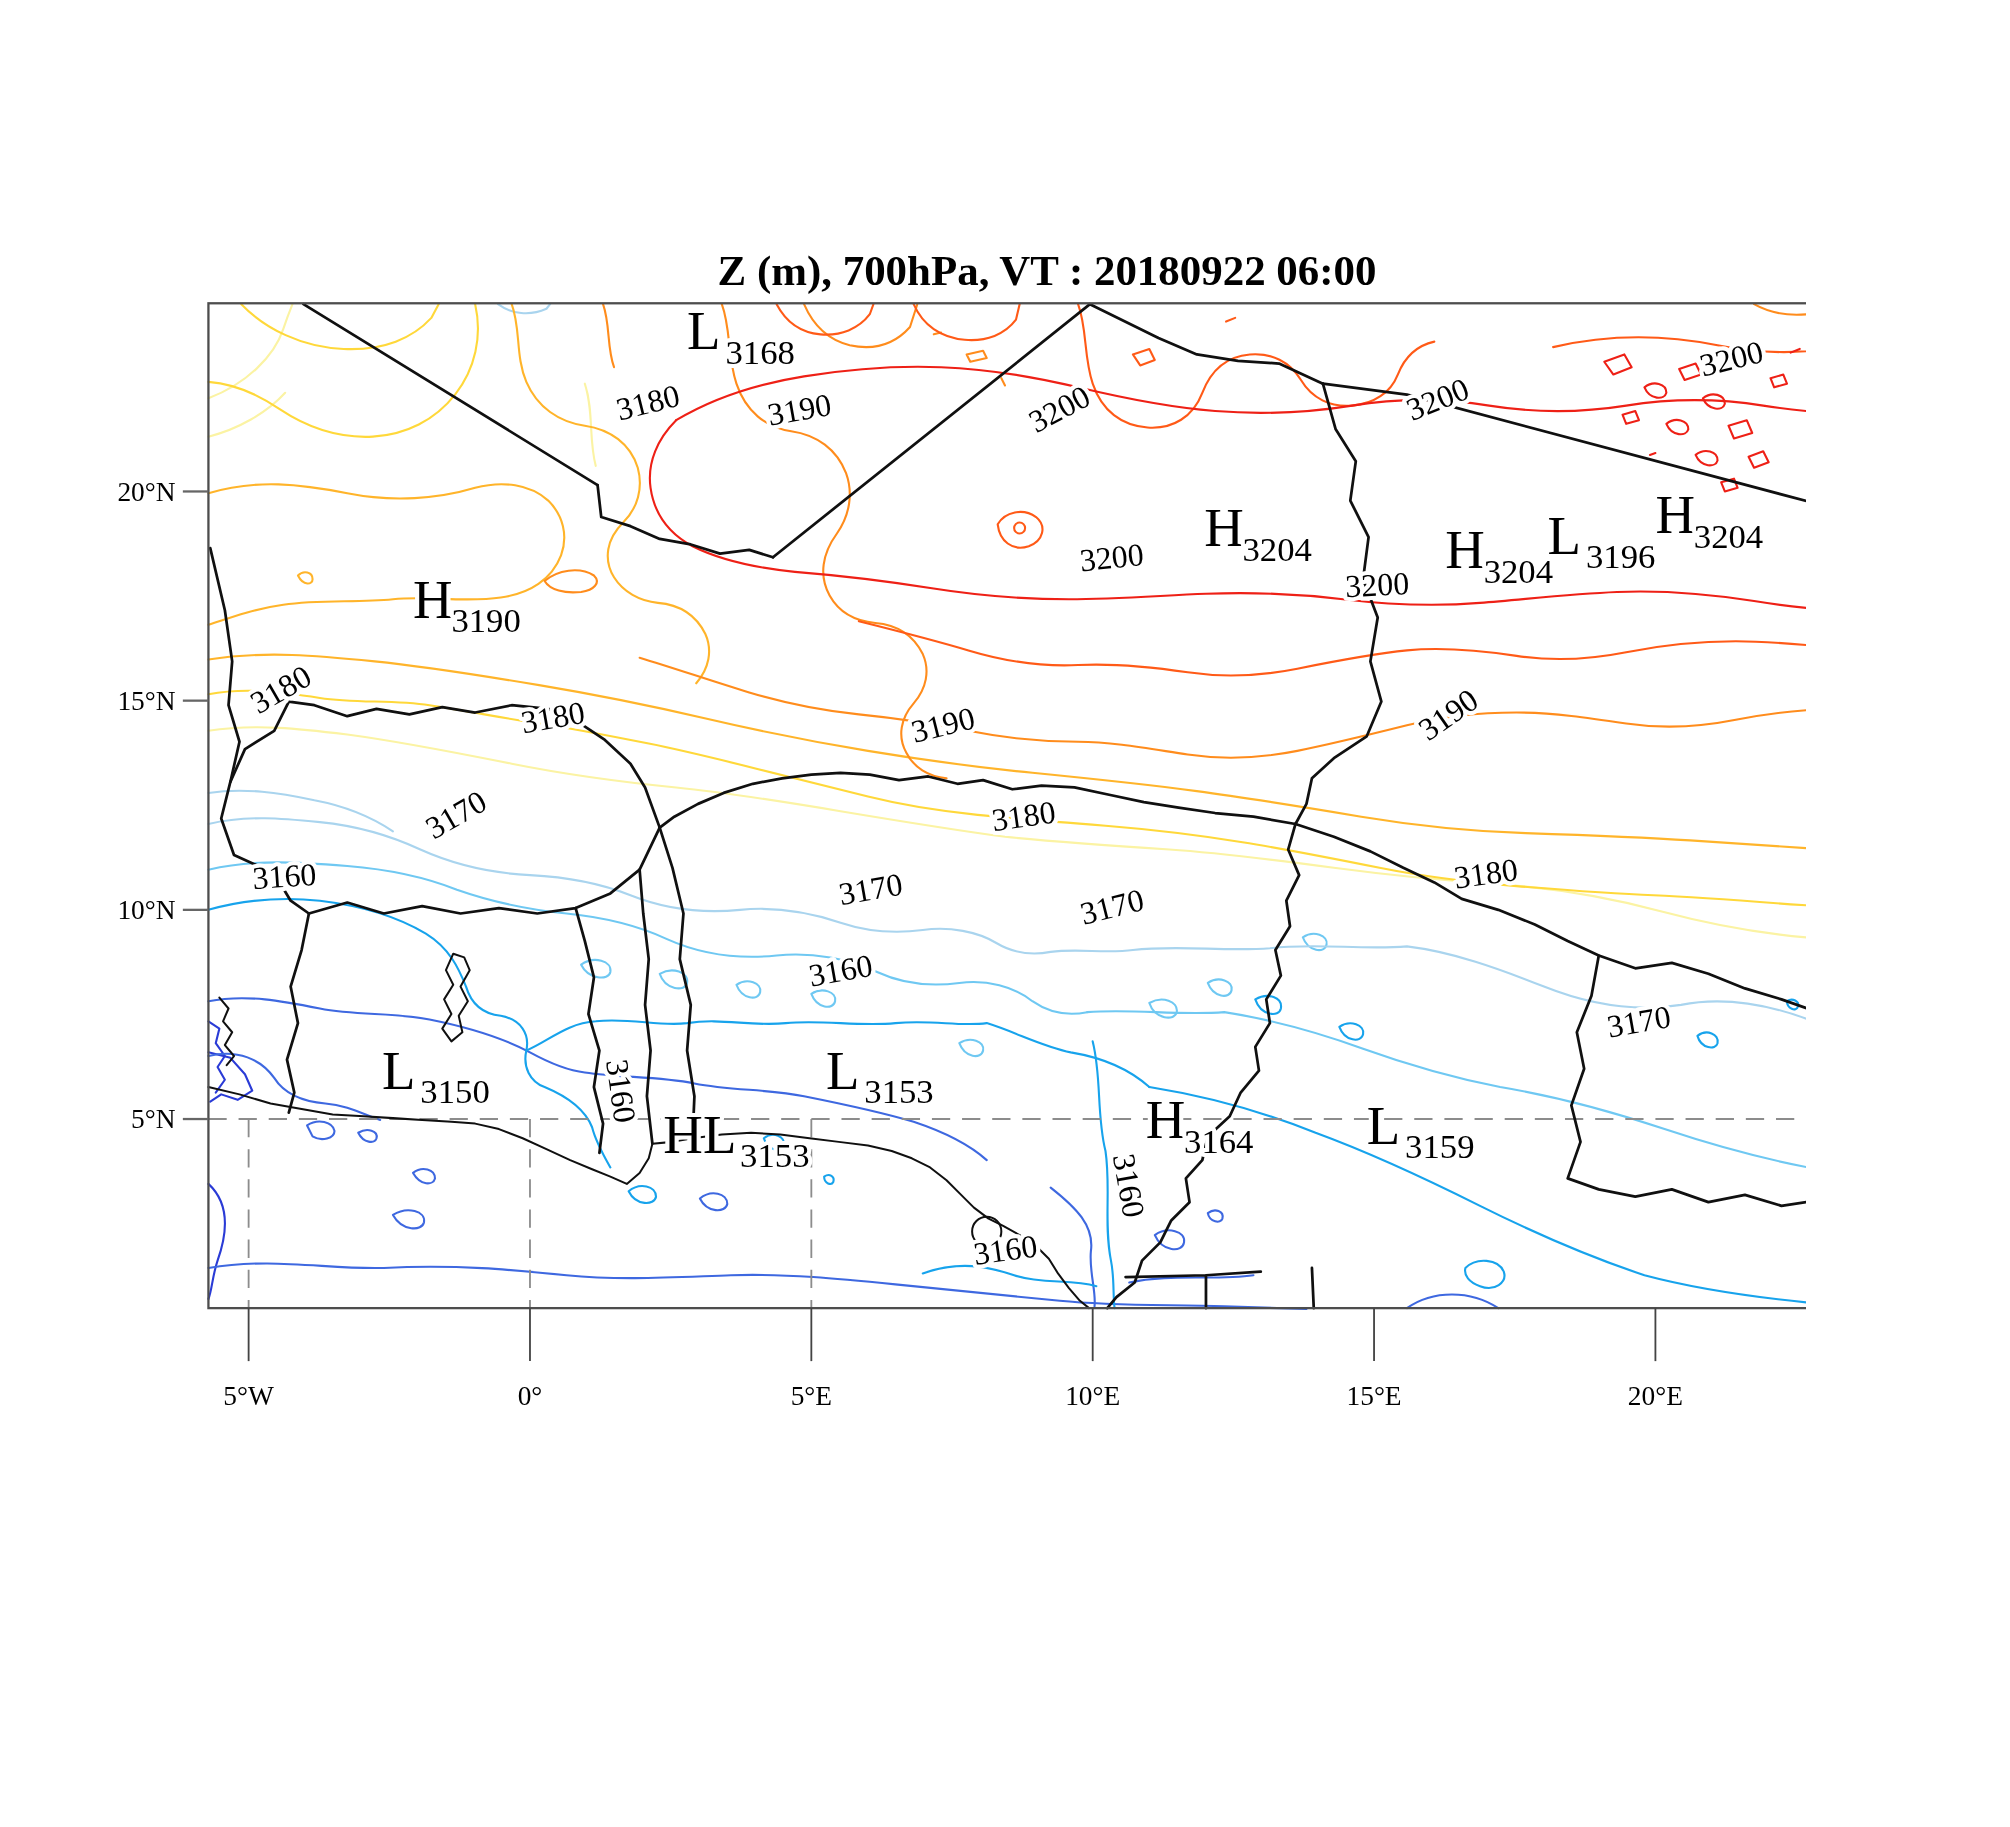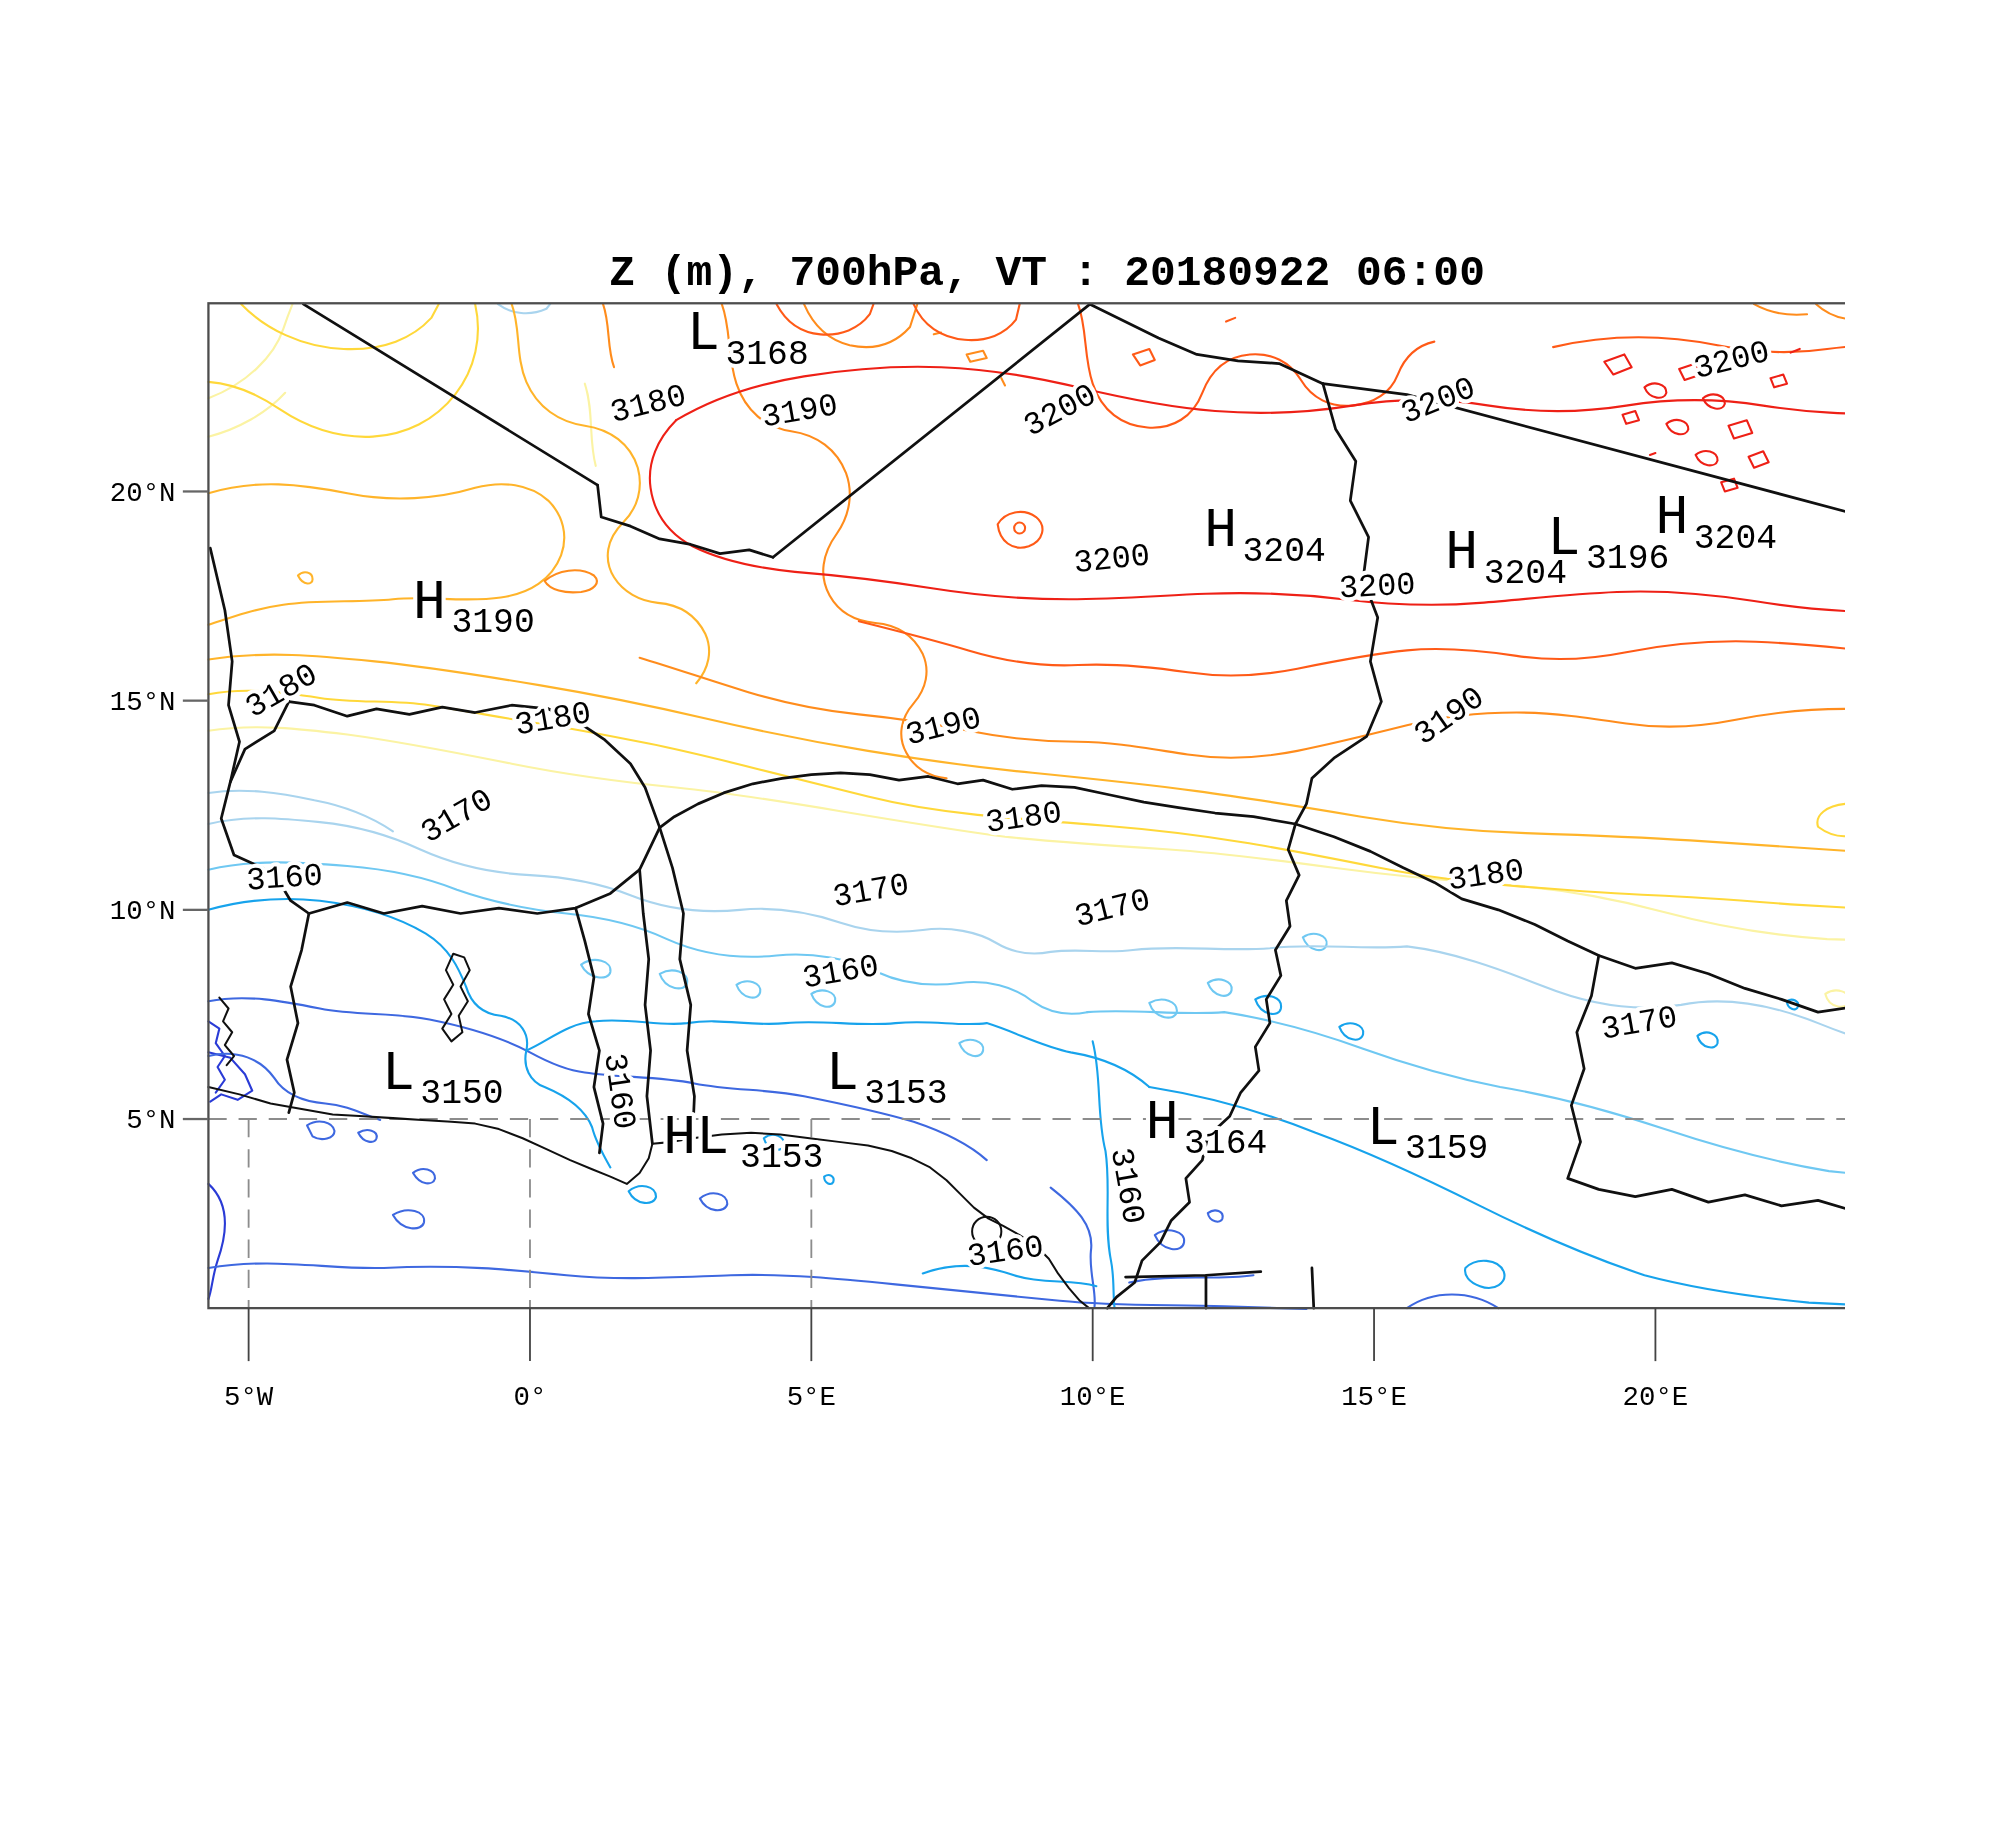--- a/index.html
+++ b/index.html
@@ -1,17 +1,17 @@
 <!DOCTYPE html>
 <html style="font-size:14.6px"><head>
 <meta charset="utf-8">
 <style>
   html,body{margin:0;padding:0;background:#ffffff;}
   #stage{position:relative;width:1806px;height:1827px;background:#ffffff;overflow:hidden;
-         font-family:Liberation Mono, monospace;padding-left:39px;}
+         font-family:Liberation Serif, serif;}
   svg{position:absolute;left:0;top:0;}
   .contour{fill:none;stroke-width:2.3;stroke-linejoin:round;stroke-linecap:round;}
   .border{fill:none;stroke:#101010;stroke-width:3;stroke-linejoin:round;stroke-linecap:round;}
   .coast{fill:none;stroke:#101010;stroke-width:2.2;stroke-linejoin:round;stroke-linecap:round;}
   .frame{fill:none;stroke:#4d4d4d;stroke-width:2.5;}
   .grid{fill:none;stroke:#8c8c8c;stroke-width:2;stroke-dasharray:20 13;}
   text{fill:#000;}
   .halo{paint-order:stroke;stroke:#ffffff;stroke-width:9px;stroke-linejoin:round;}
 </style>
 </head>

